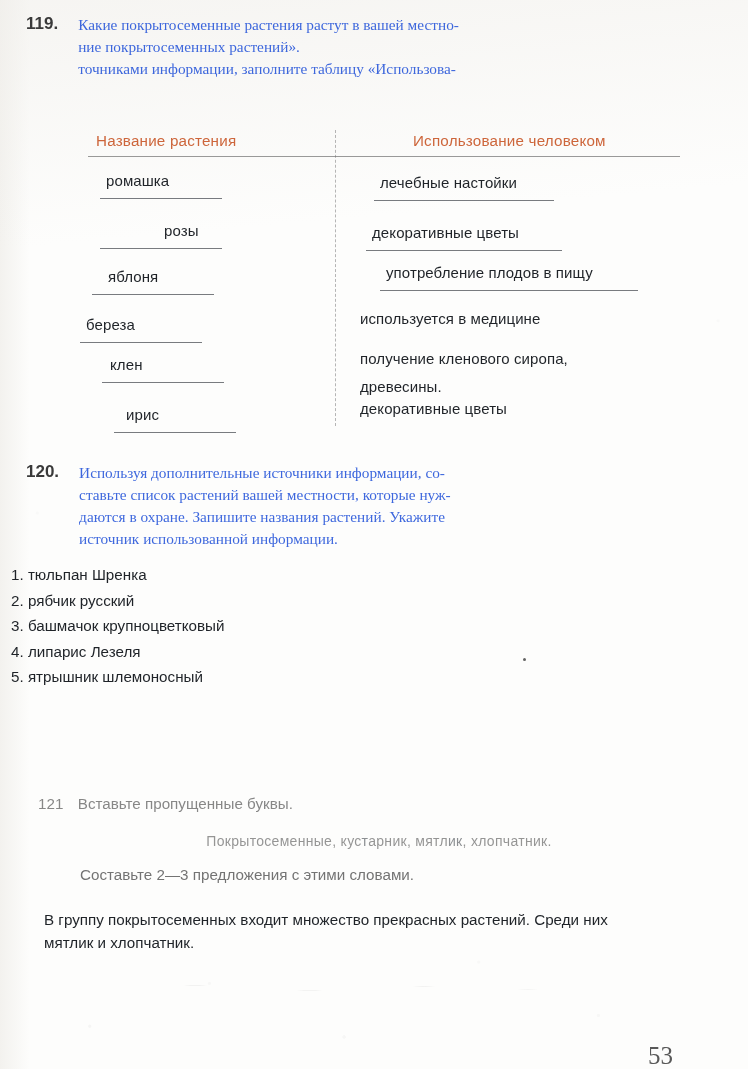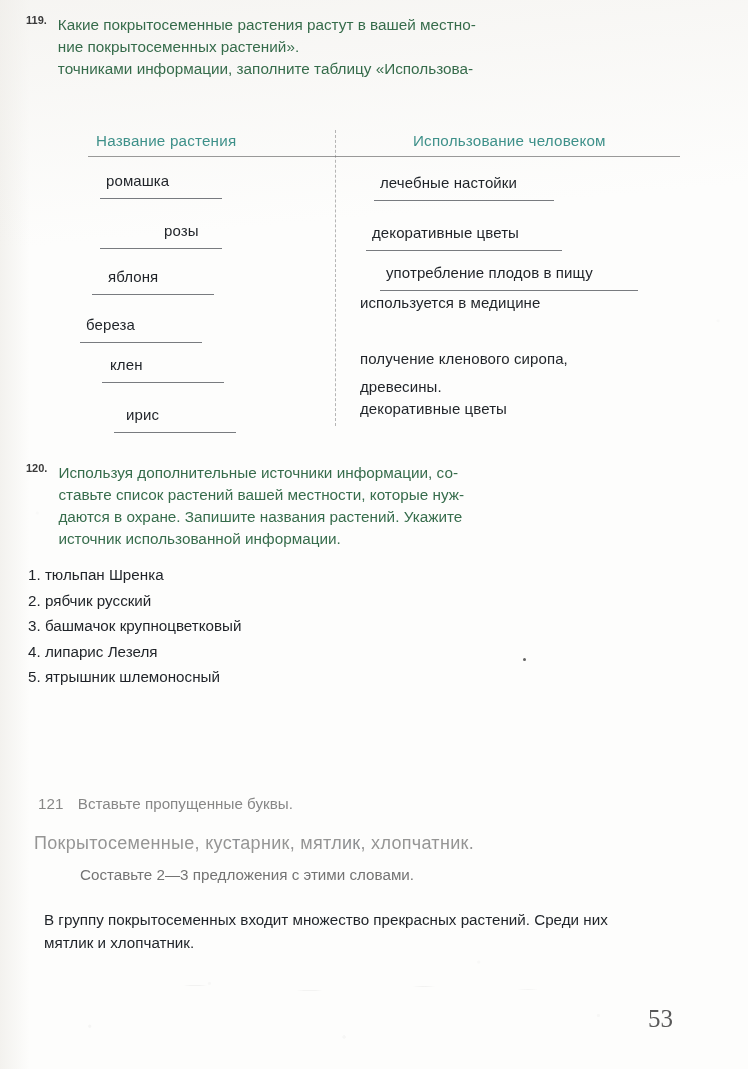--- a/index.html
+++ b/index.html
@@ -59,31 +59,32 @@
     left: 26px;
     top: 14px;
     width: 700px;
   }
   .task-row {
     display: flex;
     align-items: flex-start;
   }
   .task-num {
     font-weight: bold;
-    font-size: 11px;
+    font-size: 17px;
     color: #3a3a3a;
     flex: 0 0 auto;
-    padding-right: 11px;
+    padding-right: 20px;
   }
   .task-body {
     font-size: 15.3px;
     line-height: 22px;
     text-align: justify;
-    color: #14532d;
+    color: #1d4ed8;
     opacity: .85;
+    font-family: Liberation Serif, serif;
   }
   .task-body .cont {
     display: block;
   }
 
   
   #table119 {
     left: 60px;
     top: 128px;
     width: 640px;
@@ -107,21 +108,21 @@
     left: 28px;
     top: 28px;
     width: 592px;
     border-top: 1px solid #6f6f6f;
     opacity: .7;
   }
   .col-head {
     position: absolute;
     top: 4px;
     font-size: 15.2px;
-    color: #0f766e;
+    color: #c2410c;
     opacity: .8;
   }
   .col-head.left { left: 36px; }
   .col-head.right { left: 313px; margin-left: 40px; }
 
   .cell {
     position: absolute;
     font-size: 15px;
   }
   .rule {
@@ -130,21 +131,21 @@
     opacity: .75;
   }
 
   
   #task120 {
     left: 26px;
     top: 462px;
     width: 700px;
   }
   #list120 {
-    left: 28px;
+    left: 11px;
     top: 562px;
     width: 660px;
   }
   #list120 .li {
     font-size: 15.2px;
     line-height: 25.5px;
     color: #1f2328;
   }
 
   
@@ -166,24 +167,25 @@
   }
   #task121 .faded {
     font-size: 15.2px;
     color: #5a5a5a;
     opacity: .72;
   }
   #fill-line {
     left: 34px;
     top: 833px;
     width: 690px;
-    font-size: 18px;
+    font-size: 14px;
     color: #565656;
     opacity: .62;
     letter-spacing: .3px;
+    text-align: center;
   }
   #fill-line .ins {
     color: #3d4248;
     opacity: .95;
   }
   #subtask121 {
     left: 80px;
     top: 866px;
     font-size: 15.2px;
     color: #4d4d4d;
@@ -208,21 +210,21 @@
     background:
       radial-gradient(ellipse at 8% 50%, rgba(150,150,150,.35) 0 6px, rgba(0,0,0,0) 14px),
       radial-gradient(ellipse at 26% 40%, rgba(150,150,150,.3) 0 5px, rgba(0,0,0,0) 12px),
       radial-gradient(ellipse at 48% 60%, rgba(150,150,150,.28) 0 6px, rgba(0,0,0,0) 13px),
       radial-gradient(ellipse at 70% 45%, rgba(150,150,150,.3) 0 5px, rgba(0,0,0,0) 12px),
       radial-gradient(ellipse at 90% 55%, rgba(150,150,150,.26) 0 5px, rgba(0,0,0,0) 12px);
   }
 
   #page-number {
     left: 648px;
-    top: 1005px;
+    top: 1042px;
     font-size: 25px;
     color: #3d3d3d;
     opacity: .85;
     font-family: "Liberation Serif", serif;
   }
 </style>
 </head>
 <body>
 
 <div class="page"></div>
@@ -267,21 +269,21 @@
 
     <div class="cell pen" style="left:320px; top:46px;">лечебные настойки</div>
     <div class="rule" style="left:314px; top:72px; width:180px;"></div>
 
     <div class="cell pen" style="left:312px; top:96px;">декоративные цветы</div>
     <div class="rule" style="left:306px; top:122px; width:196px;"></div>
 
     <div class="cell pen" style="left:326px; top:136px;">употребление плодов в пищу</div>
     <div class="rule" style="left:320px; top:162px; width:258px;"></div>
 
-    <div class="cell pen" style="left:300px; top:166px;">используется в медицине</div>
+    <div class="cell pen" style="left:300px; top:182px;">используется в медицине</div>
 
     <div class="cell pen" style="left:300px; top:222px;">получение кленового сиропа,</div>
     <div class="cell pen" style="left:300px; top:250px;">древесины.</div>
 
     <div class="cell pen" style="left:300px; top:272px;">декоративные цветы</div>
   </div>
 </div>
 
 <div class="block" id="task120">
   <div class="task-row">

